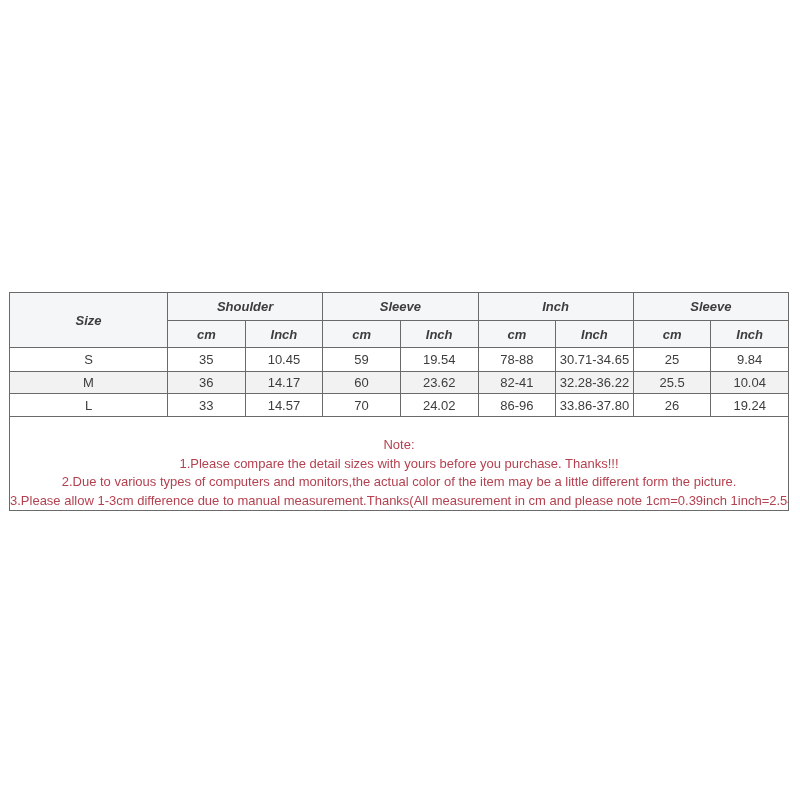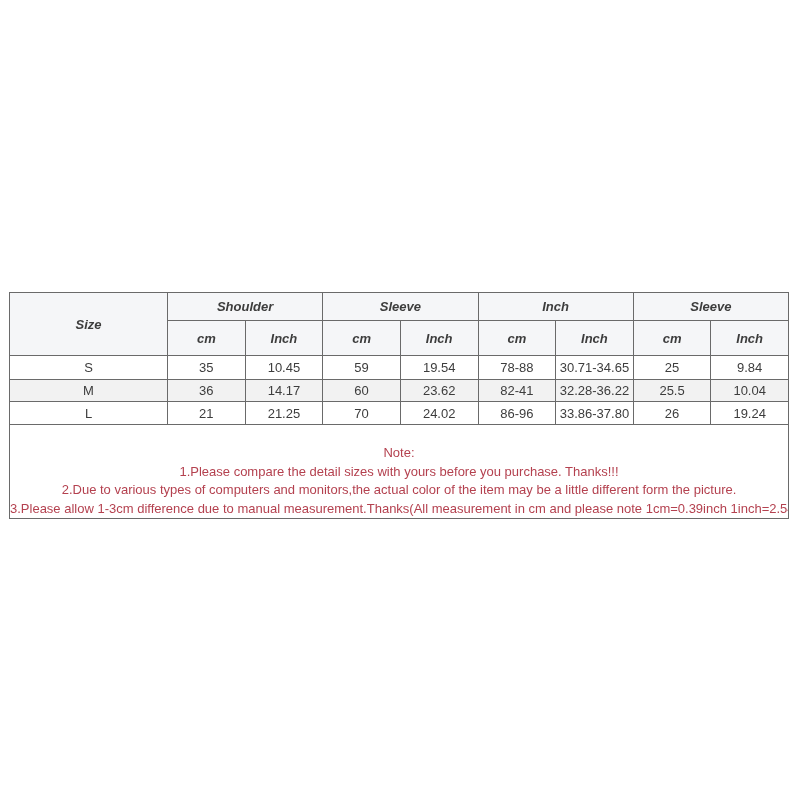--- a/index.html
+++ b/index.html
@@ -31,21 +31,21 @@
   table.size-chart td {
     border: 1px solid var(--border_color, #6a6a6a);
     text-align: center;
     vertical-align: middle;
     padding: 0;
     overflow: hidden;
     white-space: nowrap;
   }
   col.c-size { width: 158px; }
   tr.r-group  { height: 28px; }
-  tr.r-units  { height: 35px; }
+  tr.r-units  { height: 27px; }
   tr.r-data-s { height: 24px; }
   tr.r-data-m { height: 22px; }
   tr.r-data-l { height: 23px; }
   tr.r-note   { height: 93px; }
   table.size-chart thead th {
     background: var(--header_bg, #f5f6f8);
     font-weight: bold;
     font-style: italic;
   }
   table.size-chart td { font-weight: normal; }
@@ -115,22 +115,22 @@
         <td>14.17</td>
         <td>60</td>
         <td>23.62</td>
         <td>82-41</td>
         <td>32.28-36.22</td>
         <td>25.5</td>
         <td>10.04</td>
       </tr>
       <tr class="r-data-l">
         <td>L</td>
-        <td>21</td>
-        <td>21.25</td>
+        <td>33</td>
+        <td>14.57</td>
         <td>70</td>
         <td>24.02</td>
         <td>86-96</td>
         <td>33.86-37.80</td>
         <td>26</td>
         <td>19.24</td>
       </tr>
       <tr class="r-note">
         <td class="note-cell" colspan="9">
           <div class="note-inner">

